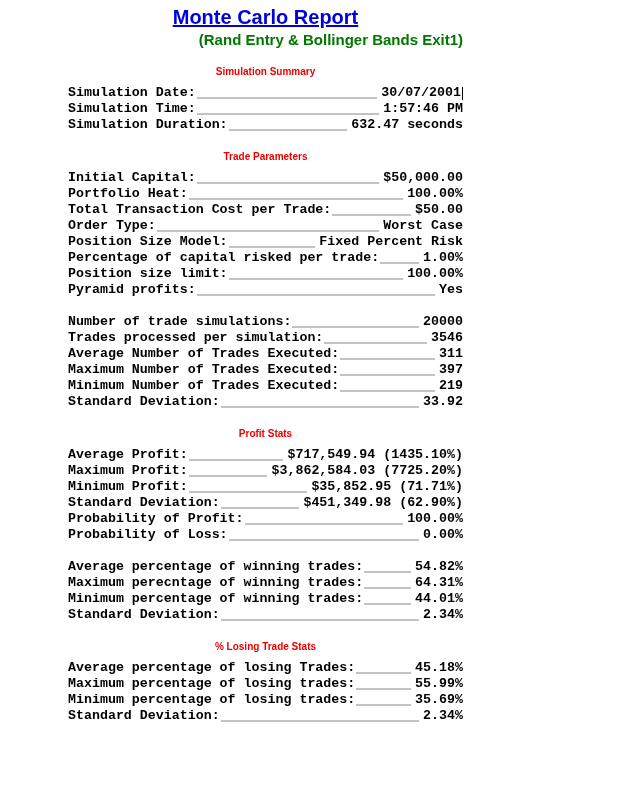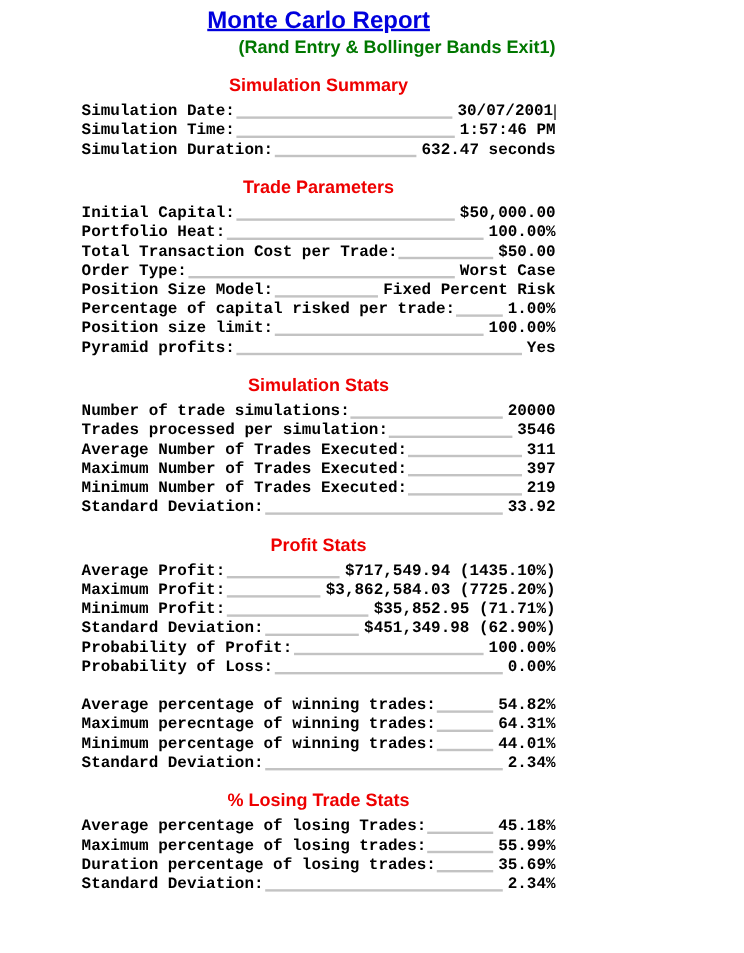--- a/index.html
+++ b/index.html
@@ -35,21 +35,21 @@
     font-size: 15px;
     line-height: 17px;
     font-weight: bold;
     text-align: right;
     color: var(--subtitle-color, #007700);
     margin: 2px 0 0 0;
   }
   .section { margin-top: 16px; }
   .section-heading {
     font-family: "Liberation Sans", "DejaVu Sans", sans-serif;
-    font-size: 15px;
+    font-size: 10px;
     line-height: 16px;
     font-weight: bold;
     text-align: center;
     color: var(--heading-color, #ee0000);
     margin: 0 0 5px 0;
   }
   .row {
     display: flex;
     align-items: flex-end;
     height: 16px;
@@ -140,21 +140,20 @@
       <span class="value">100.00%</span>
     </div>
     <div class="row">
       <span class="label">Pyramid profits:</span>
       <span class="fill"></span>
       <span class="value">Yes</span>
     </div>
   </div>
 
   <div class="section">
-    <div class="section-heading">Simulation Stats</div>
     <div class="row">
       <span class="label">Number of trade simulations:</span>
       <span class="fill"></span>
       <span class="value">20000</span>
     </div>
     <div class="row">
       <span class="label">Trades processed per simulation:</span>
       <span class="fill"></span>
       <span class="value">3546</span>
     </div>
@@ -243,21 +242,21 @@
       <span class="label">Average percentage of losing Trades:</span>
       <span class="fill"></span>
       <span class="value">45.18%</span>
     </div>
     <div class="row">
       <span class="label">Maximum percentage of losing trades:</span>
       <span class="fill"></span>
       <span class="value">55.99%</span>
     </div>
     <div class="row">
-      <span class="label">Duration percentage of losing trades:</span>
+      <span class="label">Minimum percentage of losing trades:</span>
       <span class="fill"></span>
       <span class="value">35.69%</span>
     </div>
     <div class="row">
       <span class="label">Standard Deviation:</span>
       <span class="fill"></span>
       <span class="value">2.34%</span>
     </div>
   </div>
 

